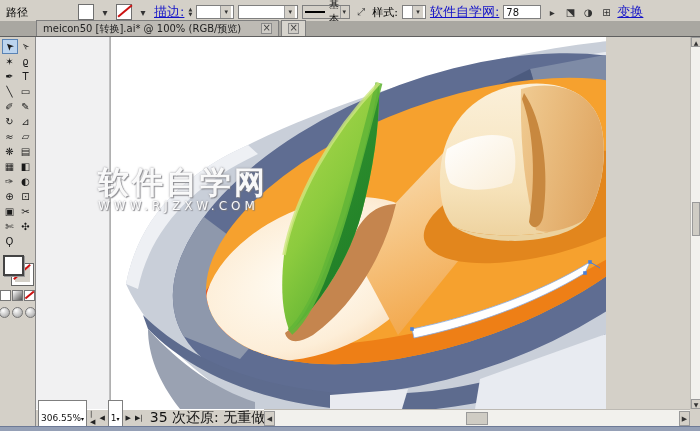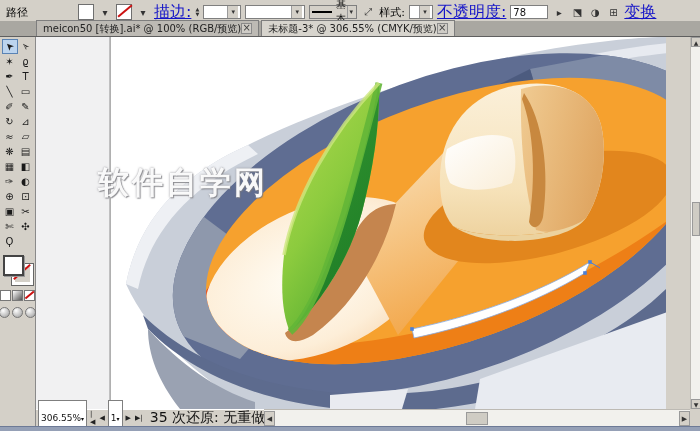--- a/index.html
+++ b/index.html
@@ -3,35 +3,35 @@
 <meta charset="utf-8">
 <style>
   html,body{margin:0;padding:0;}
   body{width:700px;height:431px;position:relative;overflow:hidden;
        font-family:"DejaVu Sans","Liberation Sans",sans-serif;font-size:11px;
        background:#d4d0c8;color:#111;}
   
   .controlbar{position:absolute;left:0;top:0;width:700px;height:21px;background:#d4d0c8;
               border-bottom:1px solid #8a8a8a;display:flex;align-items:center;gap:4px;padding:12px 6px;box-sizing:border-box;}
   .cb-label{font-size:11px;color:#000;}
-  .cb-link{font-size:16px;color:#1414c8;text-decoration:underline;cursor:pointer;}
+  .cb-link{font-size:13px;color:#1414c8;text-decoration:underline;cursor:pointer;}
   .combo{background:#fff;border:1px solid #7f7f7f;height:14px;display:flex;align-items:center;
          font-size:10px;padding:0 2px;box-sizing:border-box;}
   .combo .arrow{margin-left:auto;font-size:7px;color:#333;background:#d4d0c8;height:12px;width:10px;
                 display:flex;align-items:center;justify-content:center;border-left:1px solid #9a9a9a;}
   .swatch{width:14px;height:14px;border:1px solid #6f6f6f;background:#fff;position:relative;}
   .swatch.none:before{content:"";position:absolute;left:-1px;top:5px;width:18px;height:2px;background:#c11;
                       transform:rotate(-40deg);}
   .spin{display:flex;flex-direction:column;font-size:5px;line-height:5px;color:#333;}
   .mini-icon{font-size:10px;color:#333;width:14px;text-align:center;}
   .brushline{display:inline-block;width:34px;height:2px;background:#000;margin-right:4px;}
   
   .tabbar{position:absolute;left:0;top:21px;width:700px;height:16px;background:#a9a7a1;
           border-bottom:1px solid #5f5f5f;display:flex;align-items:flex-end;padding-left:36px;box-sizing:border-box;}
-  .tab{height:15px;display:flex;align-items:center;gap:0;padding:0 6px;font-size:10px;color:#222;
+  .tab{height:15px;display:flex;align-items:center;gap:20px;padding:0 6px;font-size:10px;color:#222;
        background:#bdbab4;border:1px solid #7e7e7e;border-bottom:none;margin-right:2px;}
   .tab.active{background:#d7d4cd;}
   .tab .close{font-size:10px;color:#444;border:1px solid #8a8a8a;background:#cfccc6;width:9px;height:9px;
               line-height:8px;text-align:center;}
   
   .toolbar{position:absolute;left:0;top:37px;width:36px;height:389px;background:#d4d0c8;
            border-right:1px solid #8a8a8a;display:flex;flex-direction:column;align-items:center;padding-top:2px;box-sizing:border-box;}
   .tool-row{display:flex;}
   .tool{width:16px;height:15px;display:flex;align-items:center;justify-content:center;font-size:10px;color:#1a1a1a;}
   .tool.selected{background:#bcd4ee;border:1px solid #5a83b4;box-sizing:border-box;}
@@ -42,21 +42,21 @@
   .fs-stroke{position:absolute;right:0;bottom:0;width:15px;height:15px;border:3px solid #fff;outline:1px solid #666;background:#d4d0c8;}
   .fs-stroke:before{content:"";position:absolute;left:-4px;top:4px;width:22px;height:2px;background:#c11;transform:rotate(-42deg);}
   .mini-row{display:flex;gap:1px;margin-top:5px;}
   .mini-sw{width:9px;height:9px;border:1px solid #777;background:#fff;position:relative;}
   .mini-sw.grad{background:linear-gradient(135deg,#fff,#555);}
   .mini-sw.none:before{content:"";position:absolute;left:-1px;top:3px;width:11px;height:1.6px;background:#c11;transform:rotate(-40deg);}
   .modes{display:flex;gap:2px;margin-top:6px;}
   .mode-ball{width:9px;height:9px;border-radius:50%;border:1px solid #777;
              background:radial-gradient(circle at 35% 30%,#fdfdfd,#9a9a9a);}
   
-  .canvas{position:absolute;left:36px;top:37px;width:630px;height:372px;background:#fff;overflow:hidden;}
+  .canvas{position:absolute;left:36px;top:37px;width:570px;height:372px;background:#fff;overflow:hidden;}
   .canvas svg{position:absolute;left:0;top:0;}
   .watermark{position:absolute;left:62px;top:128px;color:rgba(255,255,255,.95);
              text-shadow:0 0 2px rgba(130,130,135,.9),1px 1px 1px rgba(120,120,125,.8);pointer-events:none;}
   .watermark .l1{font-size:31px;font-weight:bold;letter-spacing:3px;line-height:34px;}
   .watermark .l2{font-size:12px;letter-spacing:4px;line-height:15px;}
   
   .vscroll{position:absolute;right:0;top:37px;width:10px;height:372px;background:#f2f1ed;border-left:1px solid #bdbab4;box-sizing:border-box;}
   .vscroll .arr{position:absolute;left:0;width:10px;height:10px;font-size:6px;text-align:center;line-height:10px;color:#333;background:#d4d0c8;border:1px solid #9a9a9a;box-sizing:border-box;}
   .vscroll .a-up{top:0;}
   .vscroll .a-dn{bottom:0;}
@@ -101,38 +101,37 @@
     <span class="brushline"></span>
     <span>基本</span>
     <span class="arrow">▾</span>
   </div>
   <span class="mini-icon">⤢</span>
   <span class="cb-label">样式:</span>
   <div class="combo" style="width:24px">
     <span></span>
     <span class="arrow">▾</span>
   </div>
-  <span class="cb-link">不透明度:</span>
+  <span class="cb-link">软件自学网:</span>
   <div class="combo" style="width:38px">
     <span>78</span>
   </div>
   <span class="mini-icon">▸</span>
   <span class="mini-icon">⬔</span>
   <span class="mini-icon">◑</span>
   <span class="mini-icon">⊞</span>
   <span class="cb-link">变换</span>
 </div>
 
 <div class="tabbar">
   <div class="tab">
     <span>meicon50 [转换].ai* @ 100% (RGB/预览)</span>
     <span class="close">×</span>
   </div>
   <div class="tab active">
-    <span>未标题-3* @ 306.55% (CMYK/预览)</span>
     <span class="close">×</span>
   </div>
 </div>
 
 <div class="toolbar">
   <div class="tool-row">
     <span class="tool selected">
         <span class="rot">➤</span>
       </span>
     <span class="tool">
@@ -307,20 +306,21 @@
       <path d="M 412,330 C 470,318 536,296 590,263 L 585,274 C 534,305 472,327 414,339 Z" fill="#ffffff" stroke="#86a9e2" stroke-width="0.8"></path>
       <line x1="590" y1="263" x2="600" y2="269" stroke="#4a7fd8" stroke-width="1"></line>
       <rect x="410.2" y="328.2" width="3.6" height="3.6" fill="#4a7fd8"></rect>
       <rect x="588.2" y="261.2" width="3.6" height="3.6" fill="#4a7fd8"></rect>
       <rect x="583.2" y="272.2" width="3.6" height="3.6" fill="#4a7fd8"></rect>
     </g>
   </svg>
 
   <div class="watermark">
     <div class="l1">软件自学网</div>
+    <div class="l2">WWW.RJZXW.COM</div>
   </div>
 </div>
 
 <div class="vscroll">
   <span class="arr a-up">▲</span>
   <span class="thumb"></span>
   <span class="arr a-dn">▼</span>
 </div>
 
 <div class="statusbar">

